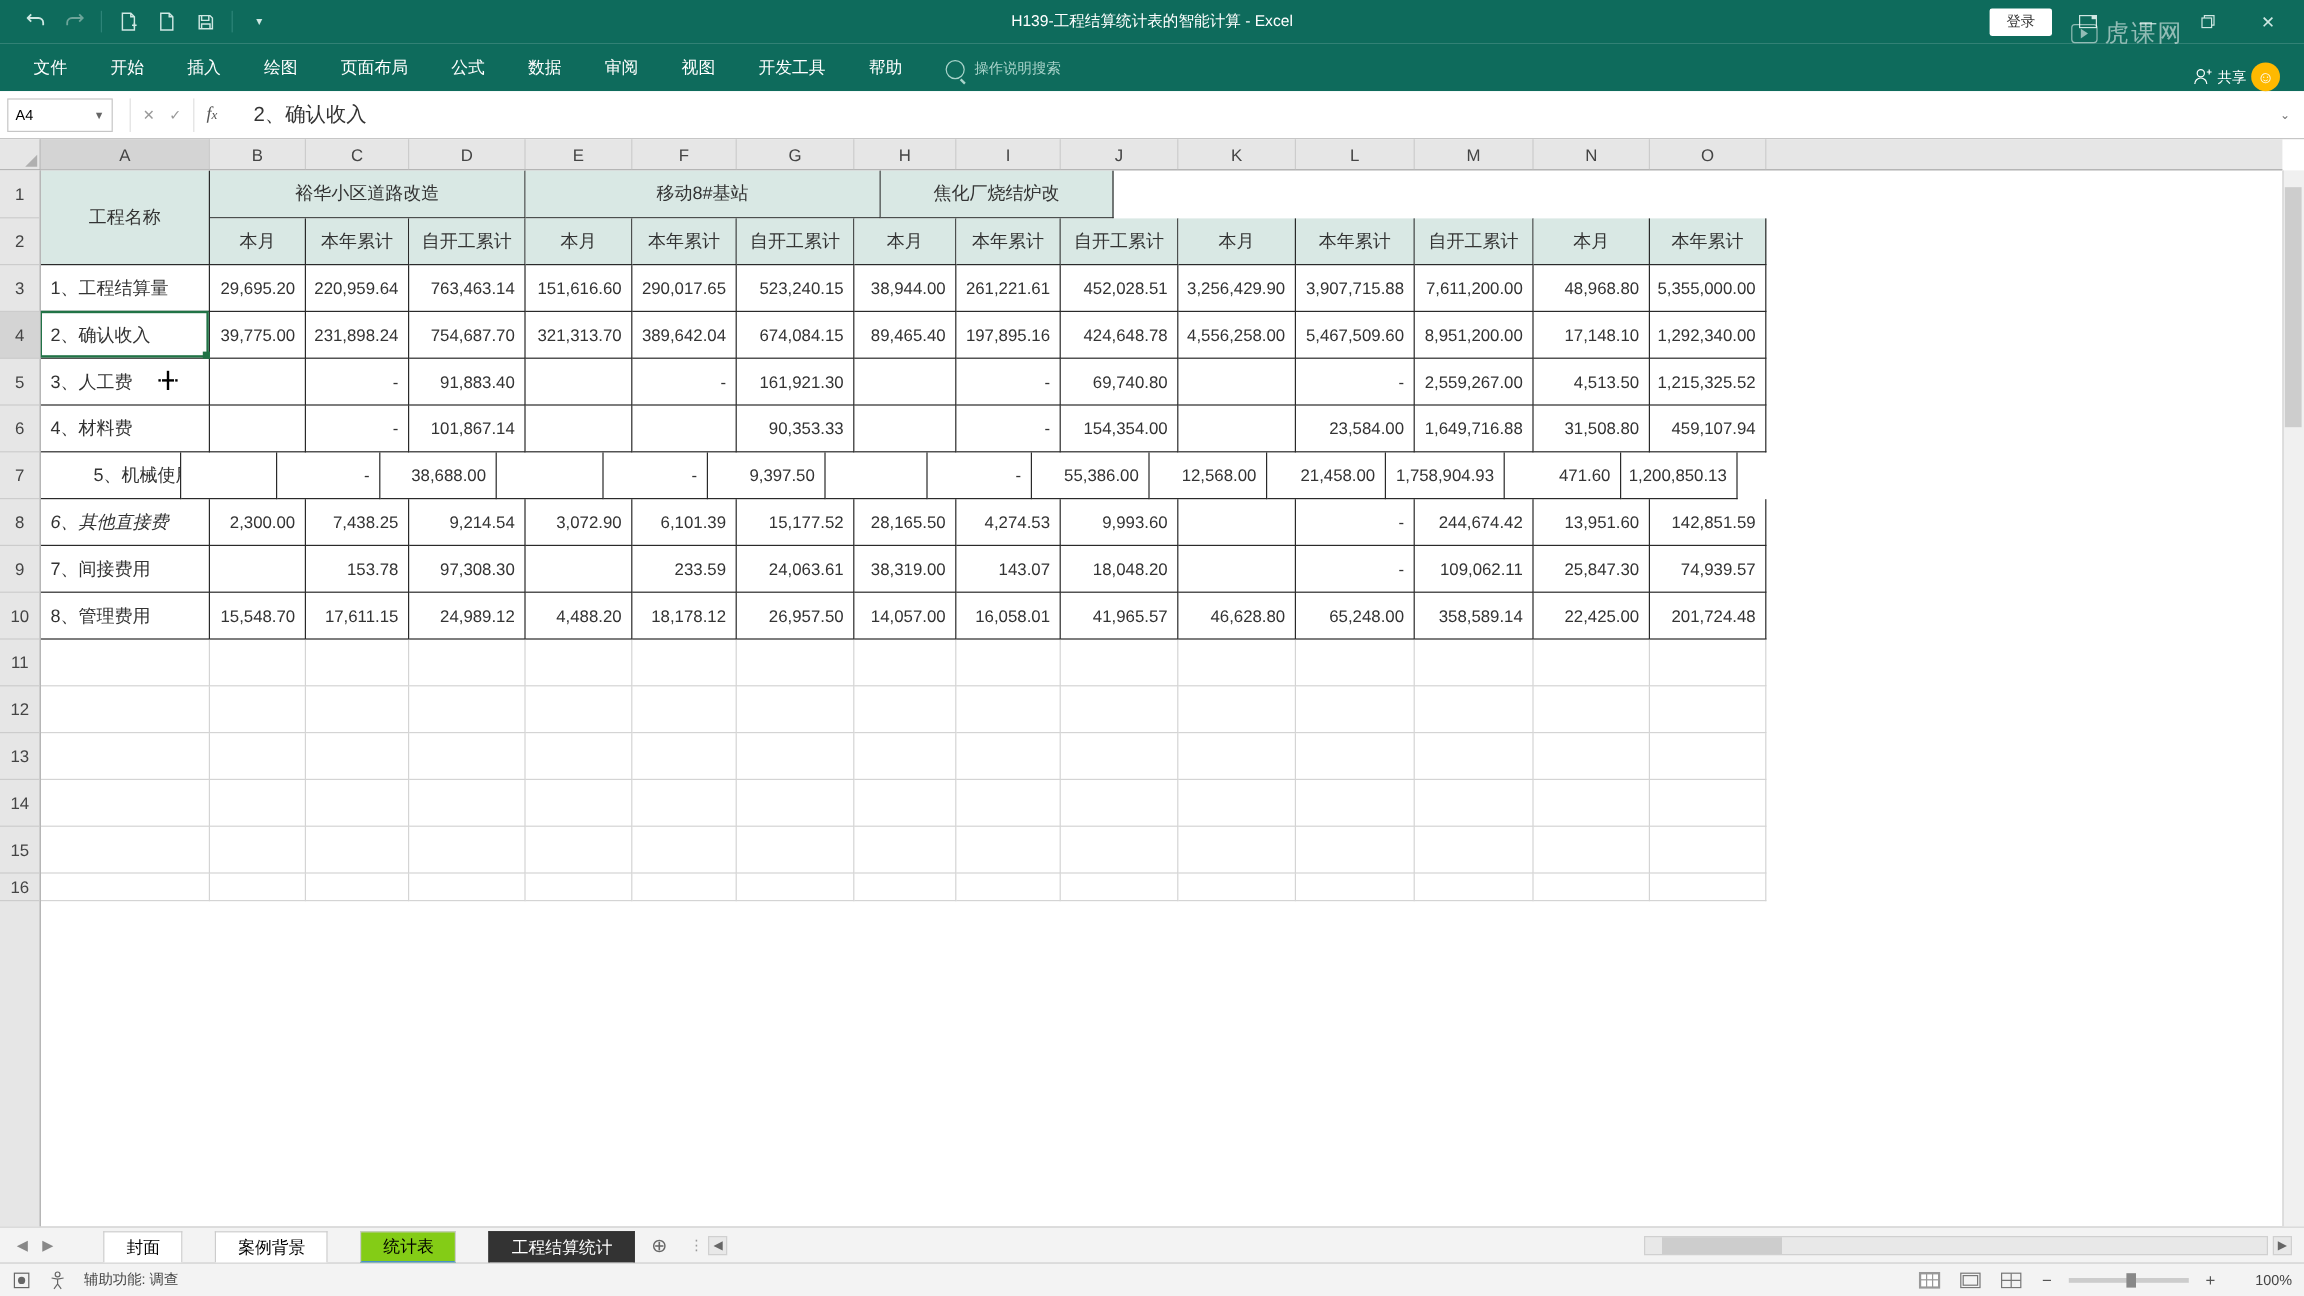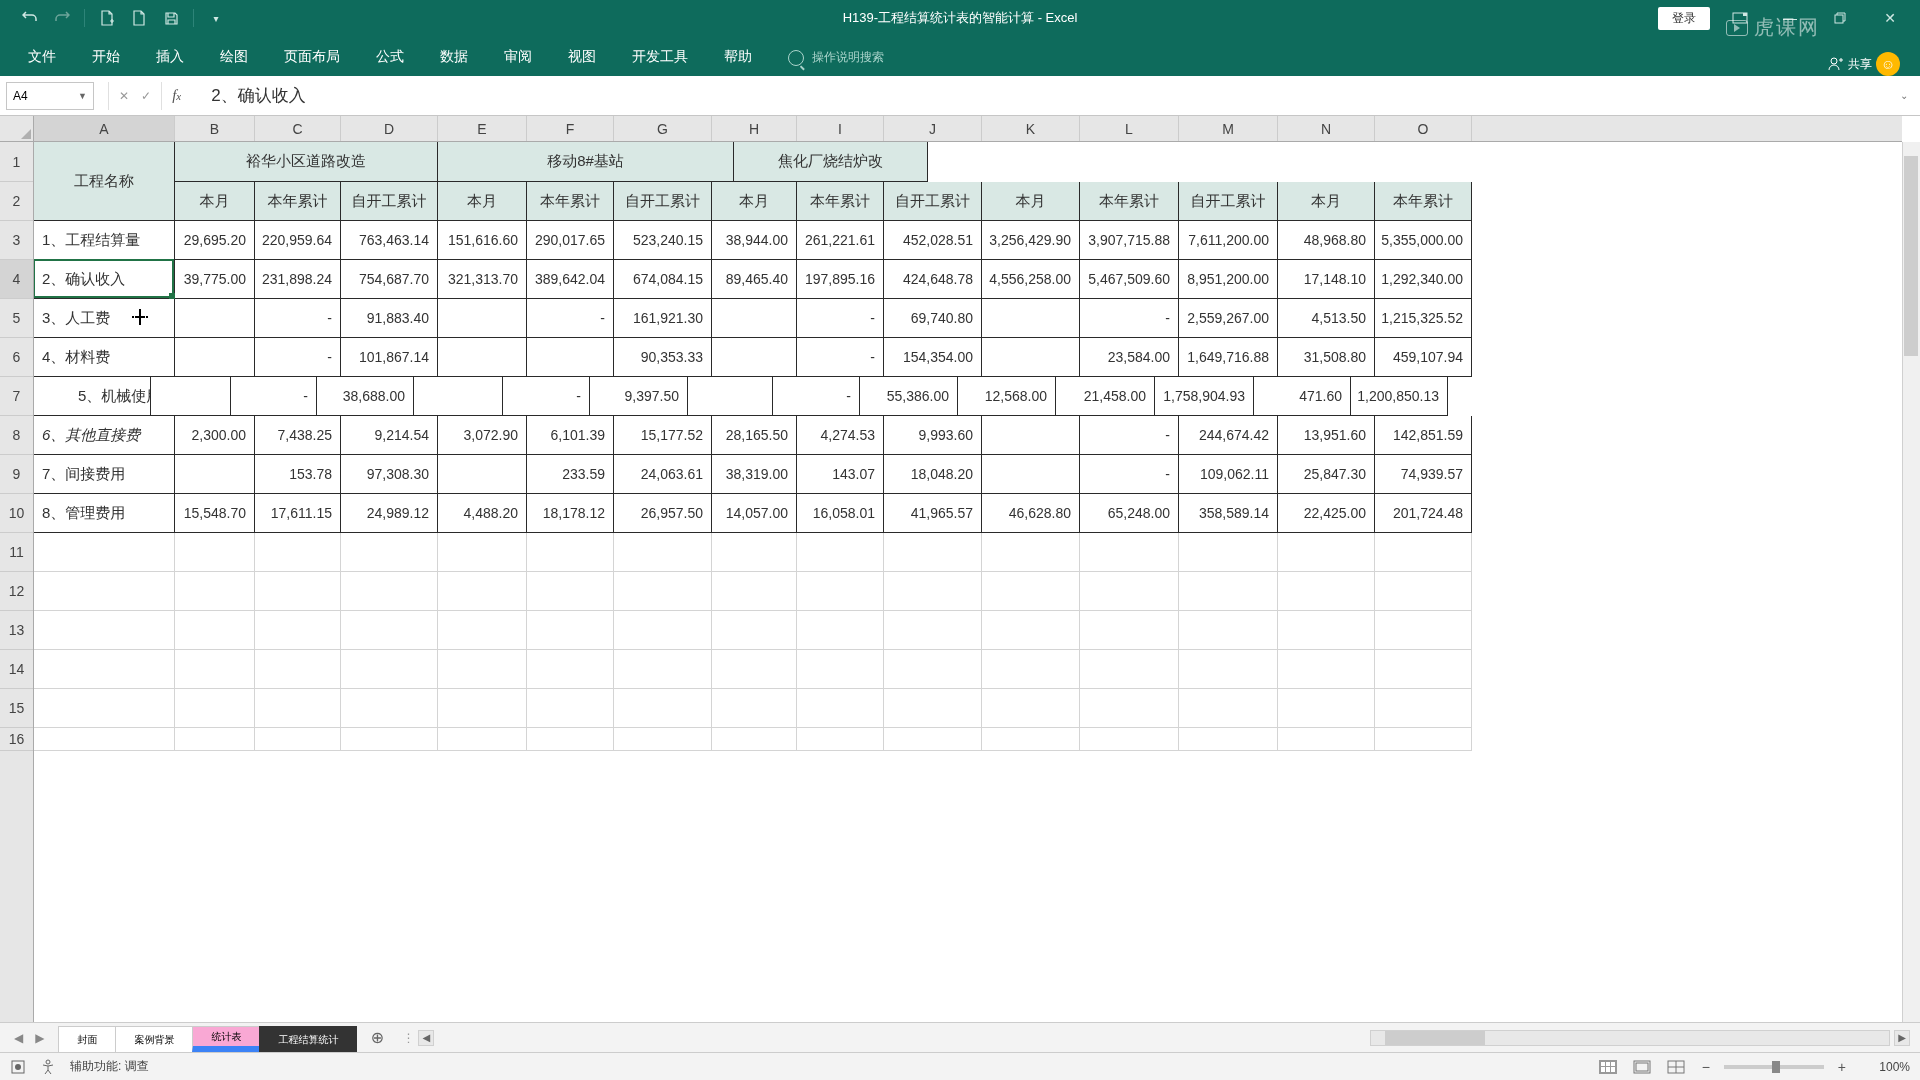--- a/index.html
+++ b/index.html
@@ -66,22 +66,22 @@
 .cursor-cross::before, .cursor-cross::after { content: ''; position: absolute; background: #000; }
 .cursor-cross::before { width: 16px; height: 2px; left: -8px; top: -1px; }
 .cursor-cross::after { width: 2px; height: 16px; left: -1px; top: -8px; }
 .cursor-cross .inner { position: absolute; width: 12px; height: 12px; border: 1.5px solid #fff; left: -6px; top: -6px; border-radius: 1px; }
 
 
 .sheet-bar { height: 30px; background: #f3f3f3; border-top: 1px solid #ccc; display: flex; align-items: center; }
 .sheet-nav { display: flex; gap: 4px; padding: 0 10px; color: #888; }
 .sheet-nav span { cursor: pointer; padding: 2px 4px; }
 .sheets { display: flex; align-items: flex-end; height: 100%; }
-.stab { padding: 5px 18px; border: 1px solid #ccc; border-bottom: none; background: #fff; margin-right: -1px; font-size: 10px; cursor: pointer; height: 26px; display: flex; align-items: center; }
-.stab.active { background: #f9a8d4; border-bottom: 6px solid #3b82f6; font-weight: 500; }
+.stab { padding: 5px 18px; border: 1px solid #ccc; border-bottom: none; background: #fff; margin-right: -1px; font-size: 14px; cursor: pointer; height: 26px; display: flex; align-items: center; margin-left: 28px; }
+.stab.active { background: #84cc16; border-bottom: 1px solid #3b82f6; font-weight: 500; }
 .stab.dark { background: #333; color: #fff; border-color: #333; }
 .add-sheet { width: 30px; height: 26px; display: flex; align-items: center; justify-content: center; color: #666; cursor: pointer; border: 1px solid transparent; font-size: 16px; margin-left: 6px; }
 .hscroll-area { flex: 1; display: flex; align-items: center; padding: 0 10px; gap: 4px; }
 .hscroll-track { flex: 0 0 520px; height: 16px; background: #e8e8e8; border: 1px solid #d0d0d0; position: relative; margin-left: auto; }
 .hscroll-thumb { position: absolute; left: 14px; top: 0; width: 100px; height: 14px; background: #cdcdcd; }
 .hscroll-btn { width: 16px; height: 16px; background: #e8e8e8; border: 1px solid #d0d0d0; display: flex; align-items: center; justify-content: center; color: #666; font-size: 10px; cursor: pointer; }
 
 
 .status { height: 28px; background: #f3f3f3; border-top: 1px solid #ccc; display: flex; align-items: center; padding: 0 10px; gap: 14px; font-size: 12px; color: #444; }
 .status-right { margin-left: auto; display: flex; align-items: center; gap: 10px; }

